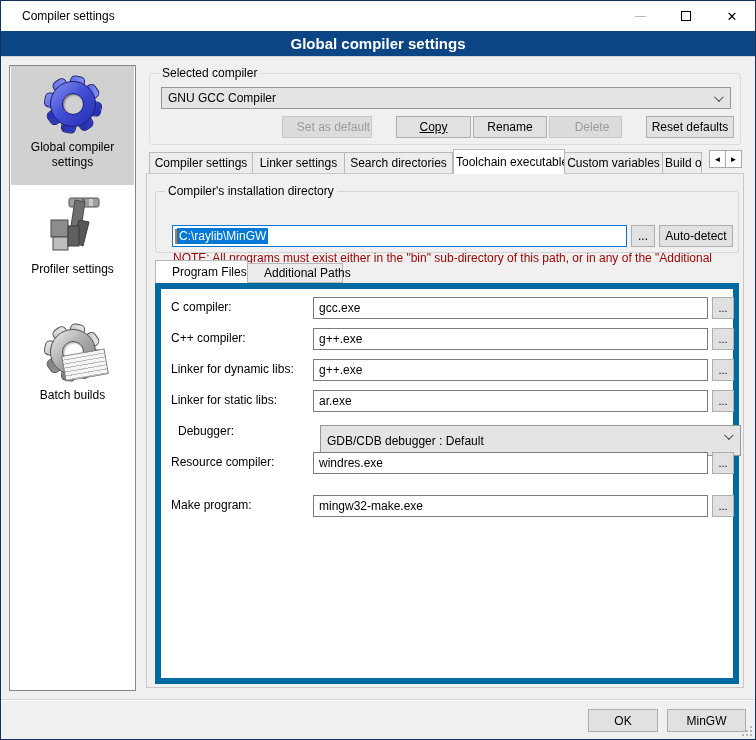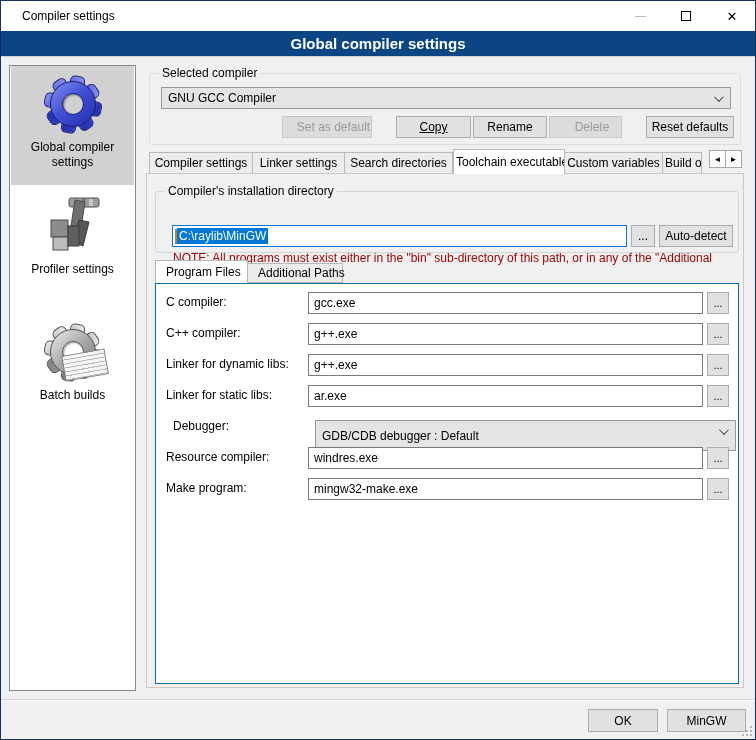--- a/index.html
+++ b/index.html
@@ -140,37 +140,37 @@
   #btn-autodetect { position:absolute; left:503px; top:33px; width:74px; height:22px; }
   #dir-note {
     position:absolute; left:17px; top:59px; width:566px;
     color:#990000; font-size:12px; white-space:nowrap; overflow:hidden;
   }
 
   
   .subtabs { position:absolute; left:8px; top:86px; display:flex; align-items:flex-end; height:23px; }
   .subtab {
     height:20px; line-height:19px; text-align:center; font-size:12px;
-    background:#ececec; border:1px solid #b8b8b8; border-left:none; padding:0 10px; white-space:nowrap;
+    background:#ececec; border:1px solid #b8b8b8; border-left:none; padding:0 16px; white-space:nowrap;
   }
   .subtab:first-child { border-left:1px solid #b8b8b8; }
   .subtab.active { height:23px; line-height:22px; background:#fff; border-bottom:none; position:relative; z-index:2; }
   .subpage {
     position:absolute; left:8px; top:109px; width:584px; height:401px;
-    background:#fff; border:1px solid #0369a1; z-index:1;
+    background:#fff; border:6px solid #0369a1; z-index:1;
   }
 
   
   .frow { position:absolute; left:0; width:100%; height:22px; }
   .frow .flabel { position:absolute; left:10px; top:3px; font-size:12px; white-space:nowrap; }
   .frow .fvalue { position:absolute; left:152px; top:0; width:395px; height:22px; }
   .frow .fbrowse { position:absolute; left:551px; top:0; width:22px; height:22px; font-size:11px; }
   .frow .fcombo { position:absolute; left:152px; top:4px; width:421px; height:31px; }
   #frow-0 { top:8px; }  #frow-1 { top:39px; } #frow-2 { top:70px; } #frow-3 { top:101px; }
-  #frow-4 { top:132px;margin-left:7px; } #frow-5 { top:163px; } #frow-6 { top:194px; }
+  #frow-4 { top:132px;margin-left:7px; } #frow-5 { top:163px; } #frow-6 { top:206px; }
 
   
   .footer-sep { position:absolute; left:0; top:698px; width:754px; height:2px; border-top:1px solid #d7d7d7; border-bottom:1px solid #fdfdfd; }
   #btn-ok     { position:absolute; left:587px; top:708px; width:70px; height:23px; }
   #btn-cancel { position:absolute; left:666px; top:708px; width:79px; height:23px; }
   .grip { position:absolute; right:3px; bottom:3px; width:10px; height:10px; }
   .grip i { position:absolute; width:2px; height:2px; background:#b5b5b5; }
   .grip i:nth-child(1){ right:0; bottom:0; } .grip i:nth-child(2){ right:4px; bottom:0; }
   .grip i:nth-child(3){ right:0; bottom:4px; } .grip i:nth-child(4){ right:8px; bottom:0; }
   .grip i:nth-child(5){ right:0; bottom:8px; } .grip i:nth-child(6){ right:4px; bottom:4px; }

